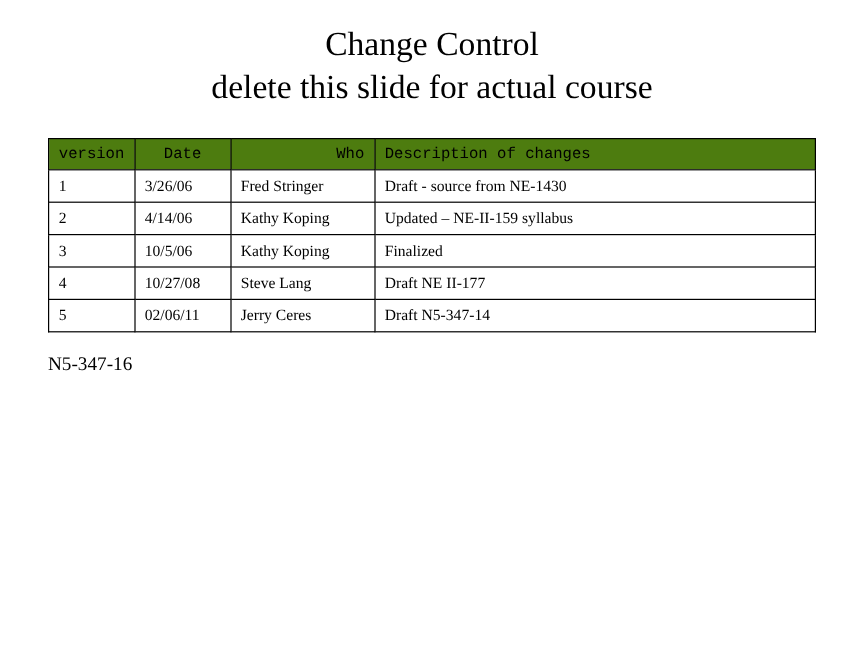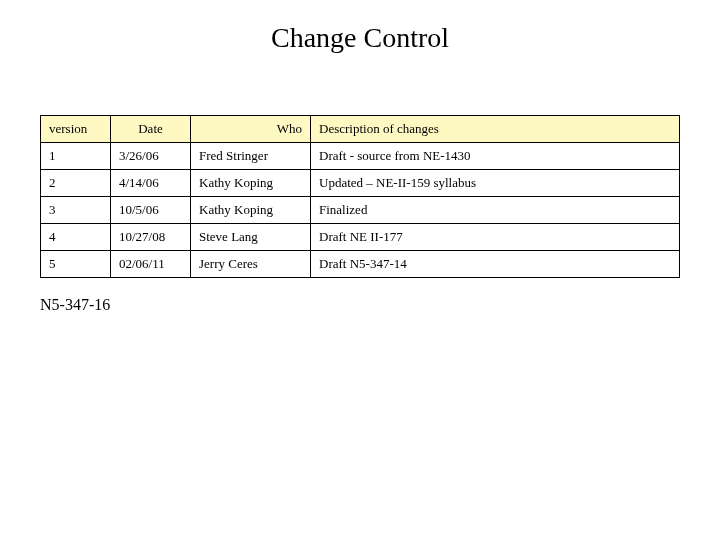--- a/index.html
+++ b/index.html
@@ -42,23 +42,24 @@
     }
 
     .change-table th,
     .change-table td {
       border: 1px solid #000;
       padding: 5px 8px;
       vertical-align: middle;
     }
 
     .change-table thead tr th {
-      background: #fef9c3;
+      background: #4d7c0f;
       font-weight: normal;
       font-style: normal;
+      font-family: Liberation Mono, monospace;
     }
 
     .col-version { width: 70px; text-align: left; }
     .col-date    { width: 80px; text-align: center; }
     .col-who     { width: 120px; text-align: right; }
     .col-desc    { text-align: left; }
 
     .footer-note {
       align-self: flex-start;
       margin-top: 18px;
@@ -66,21 +67,21 @@
       color: #000;
     }
   </style>
 </head>
 <body>
 
 <div class="page">
 
   <h1 class="title">
     <span>Change Control</span><br>
-    <br>
+    <span>delete this slide for actual course</span><br>
   </h1>
 
   <table class="change-table">
     <thead>
       <tr>
         <th class="col-version">version</th>
         <th class="col-date">Date</th>
         <th class="col-who">Who</th>
         <th class="col-desc">Description of changes</th>
       </tr>

